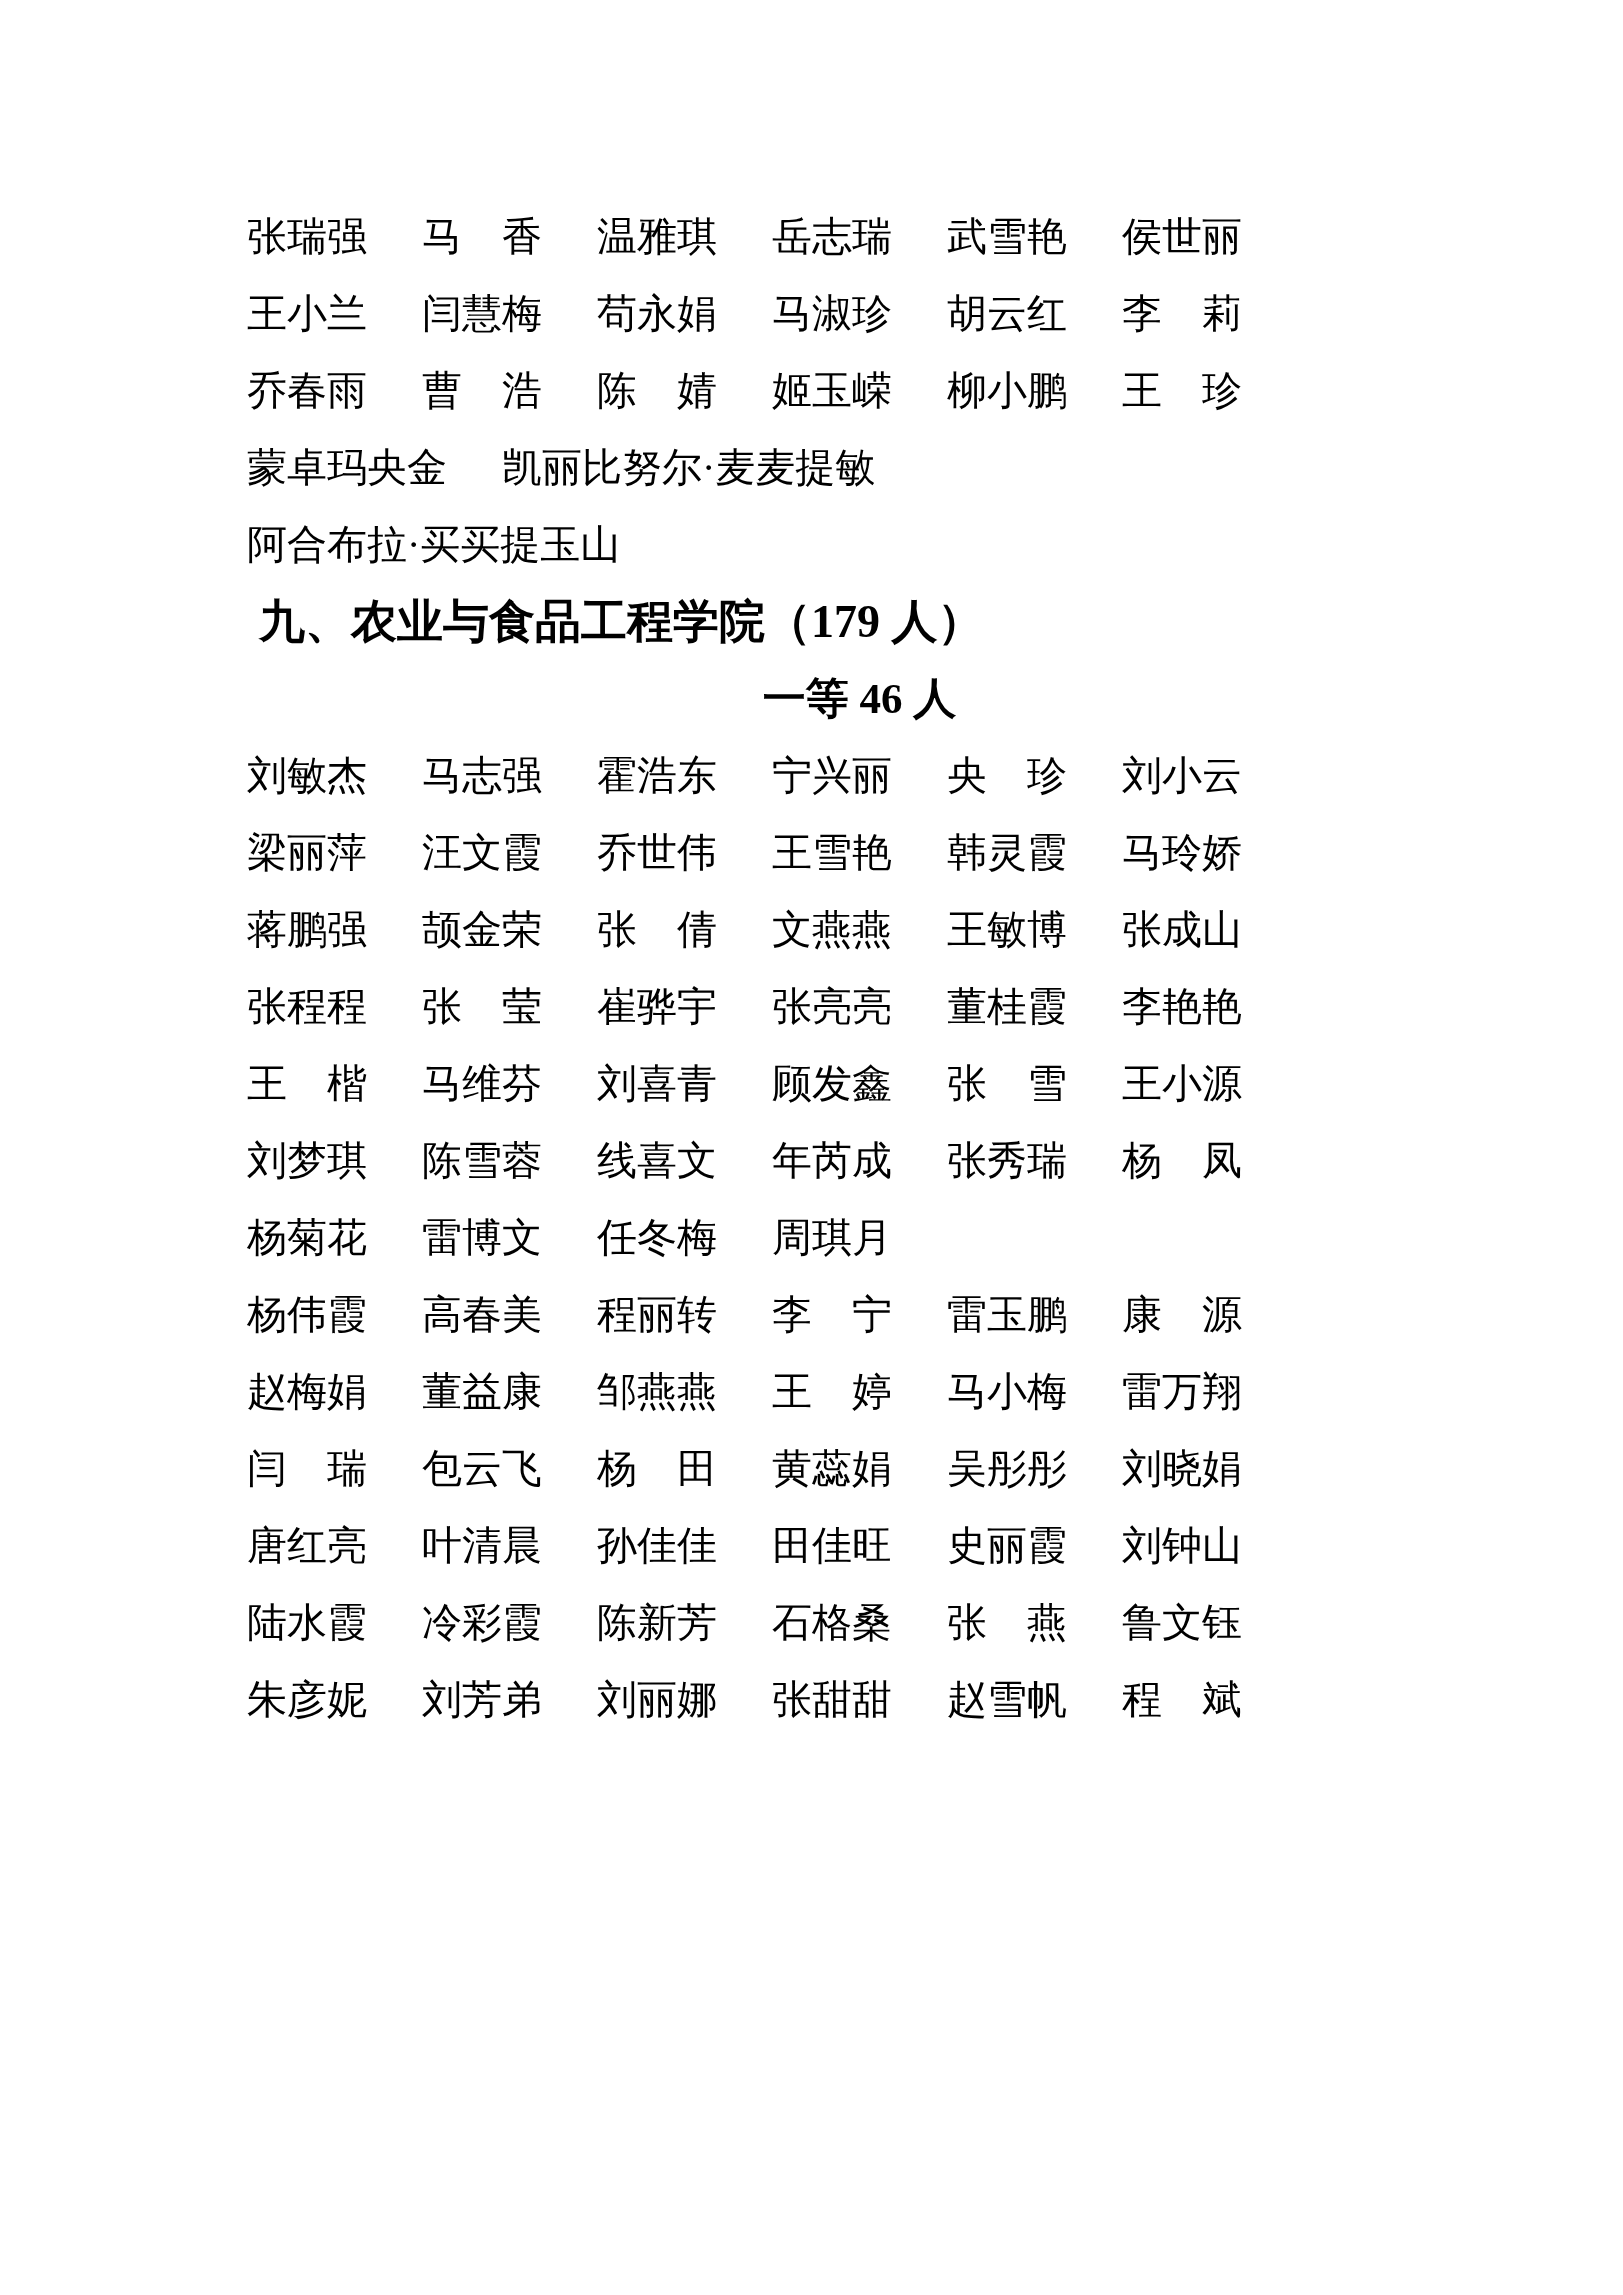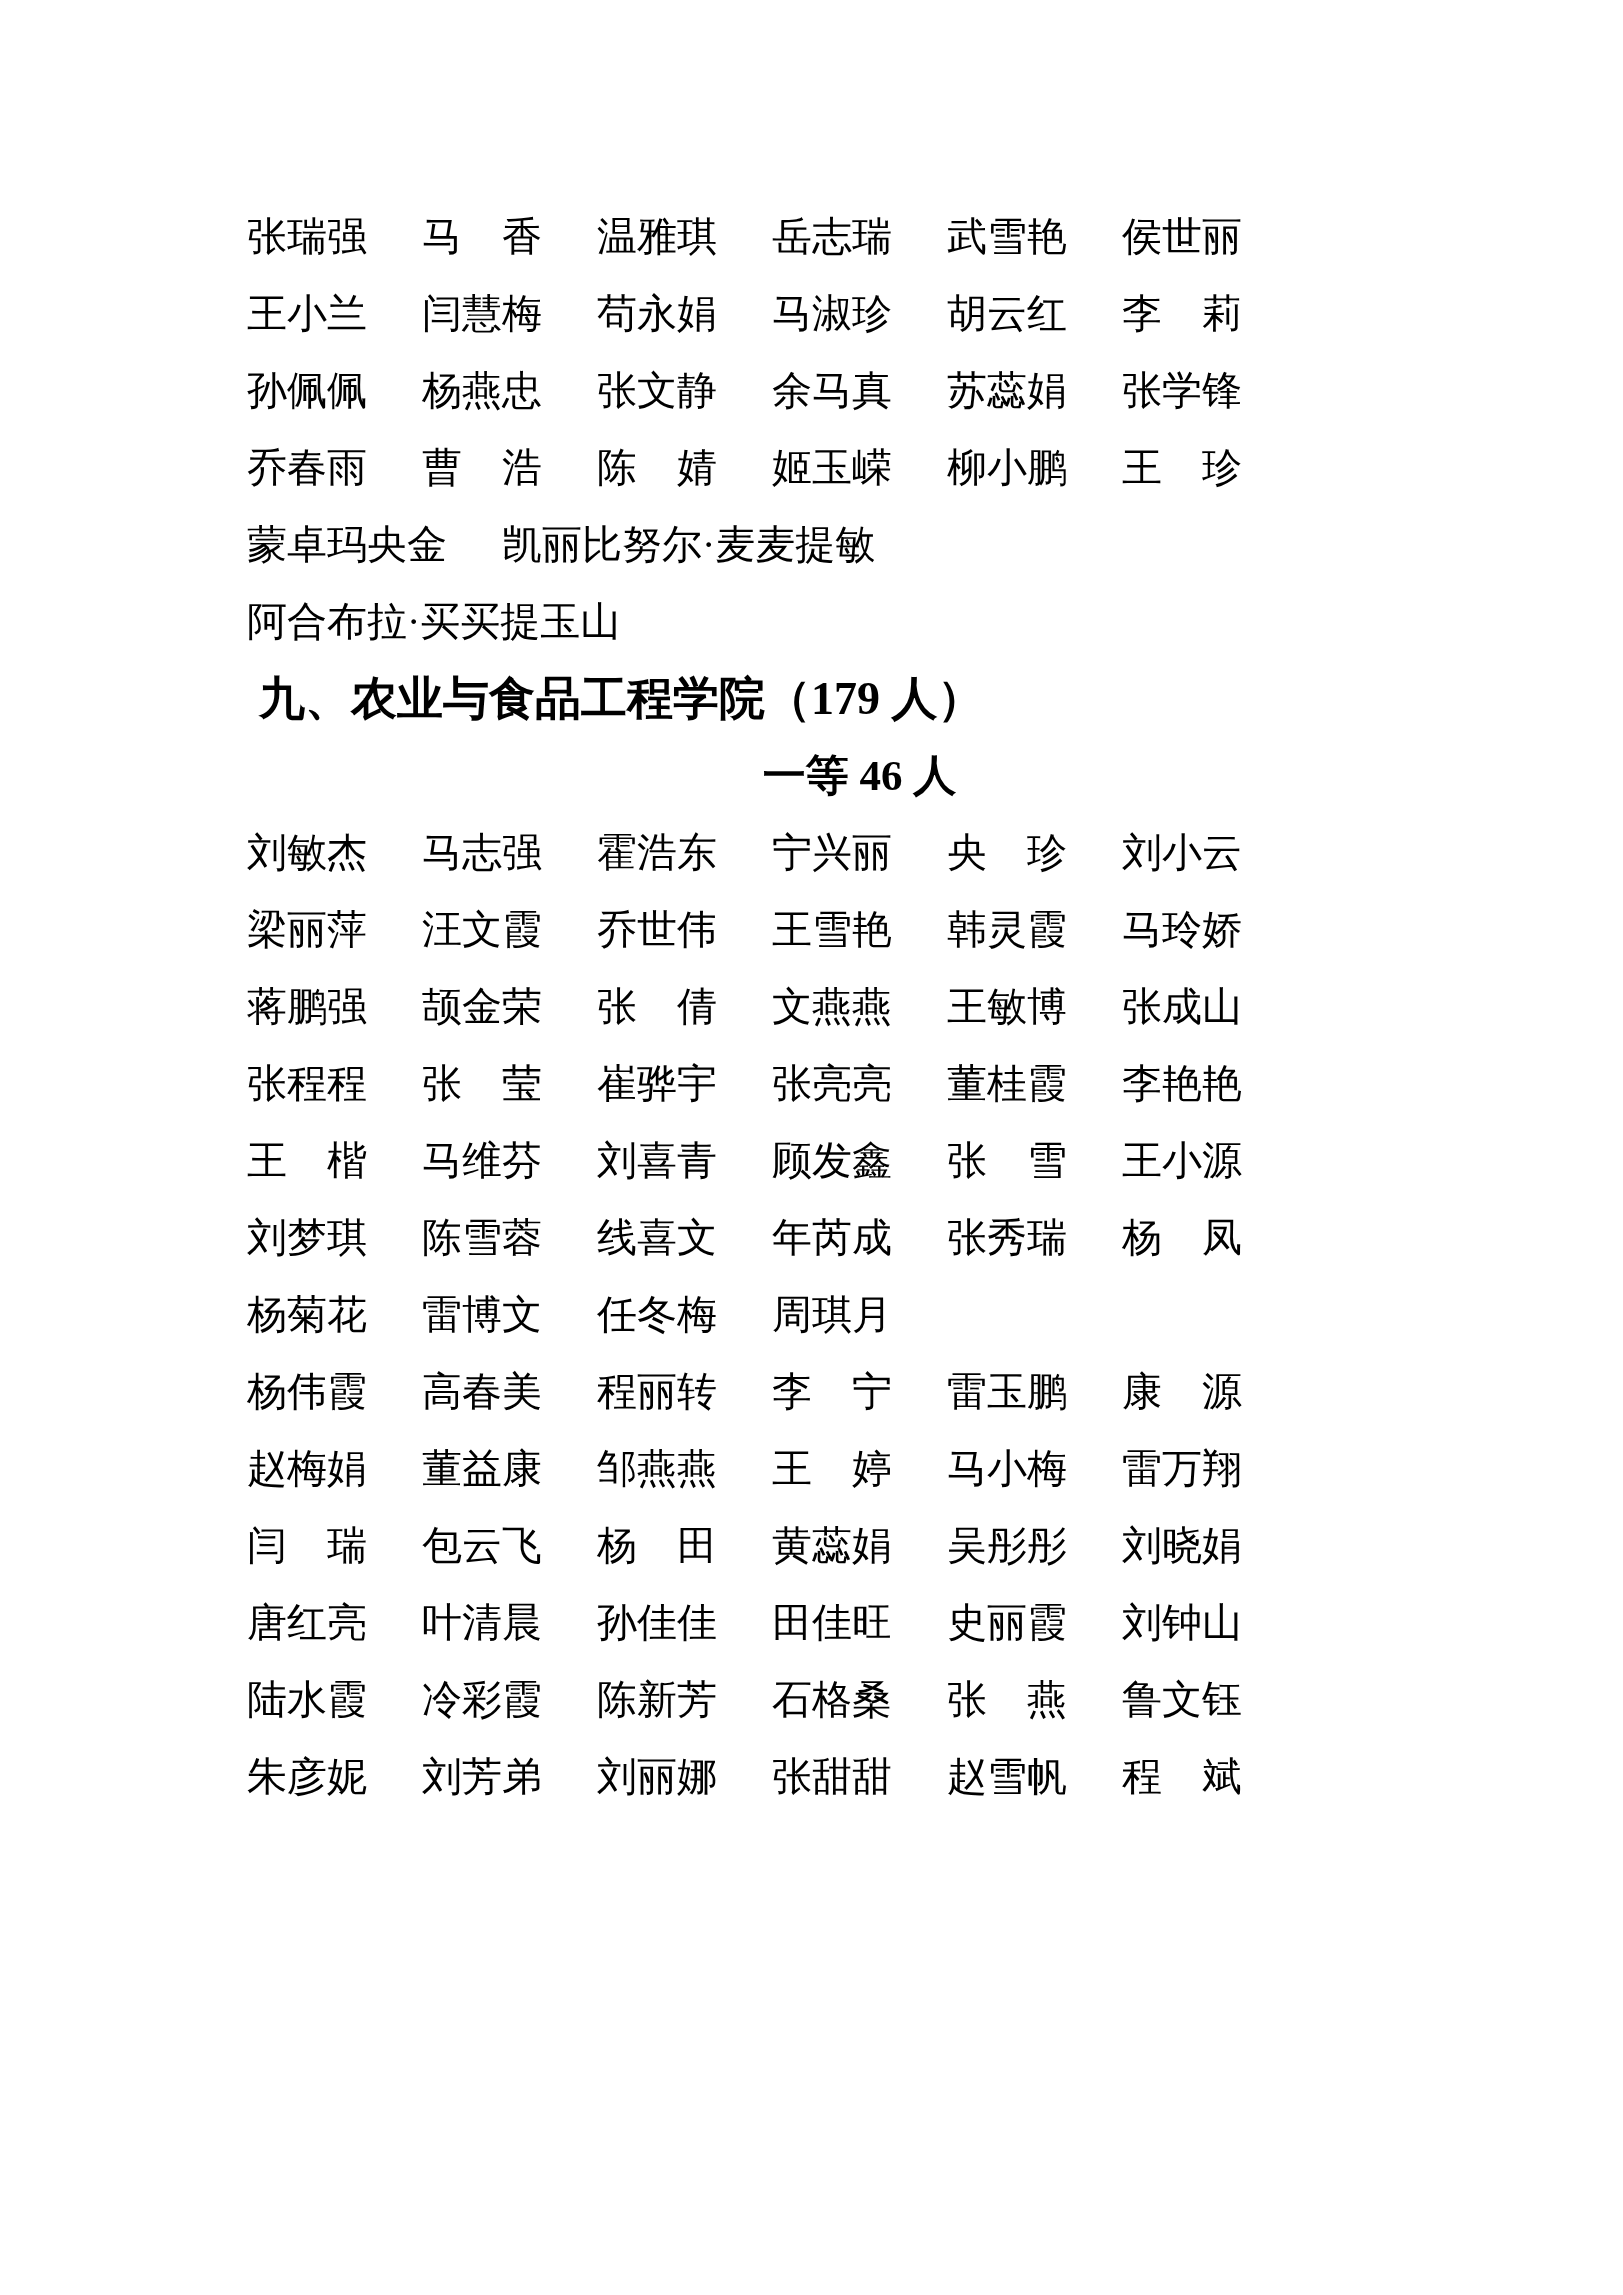--- a/index.html
+++ b/index.html
@@ -77,28 +77,20 @@
       </div>
       <div class="line names-row">
         <span class="name">王小兰</span>
         <span class="name">闫慧梅</span>
         <span class="name">苟永娟</span>
         <span class="name">马淑珍</span>
         <span class="name">胡云红</span>
         <span class="name">李　莉</span>
       </div>
       <div class="line names-row">
-        <span class="name">孙佩佩</span>
-        <span class="name">杨燕忠</span>
-        <span class="name">张文静</span>
-        <span class="name">余马真</span>
-        <span class="name">苏蕊娟</span>
-        <span class="name">张学锋</span>
-      </div>
-      <div class="line names-row">
         <span class="name">乔春雨</span>
         <span class="name">曹　浩</span>
         <span class="name">陈　婧</span>
         <span class="name">姬玉嵘</span>
         <span class="name">柳小鹏</span>
         <span class="name">王　珍</span>
       </div>
       <div class="line names-row">
         <span class="name wide">蒙卓玛央金</span>
         <span class="name wide">凯丽比努尔·麦麦提敏</span>

